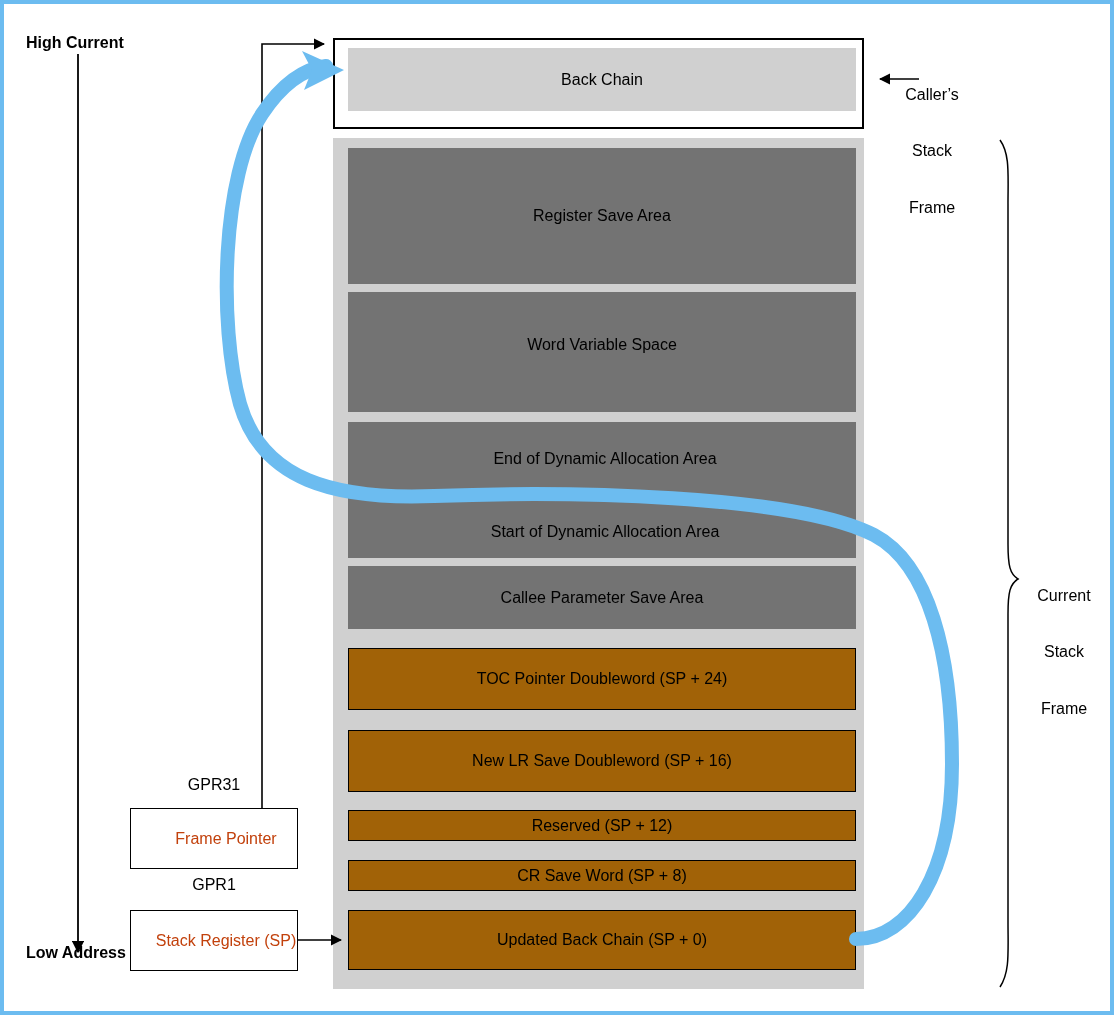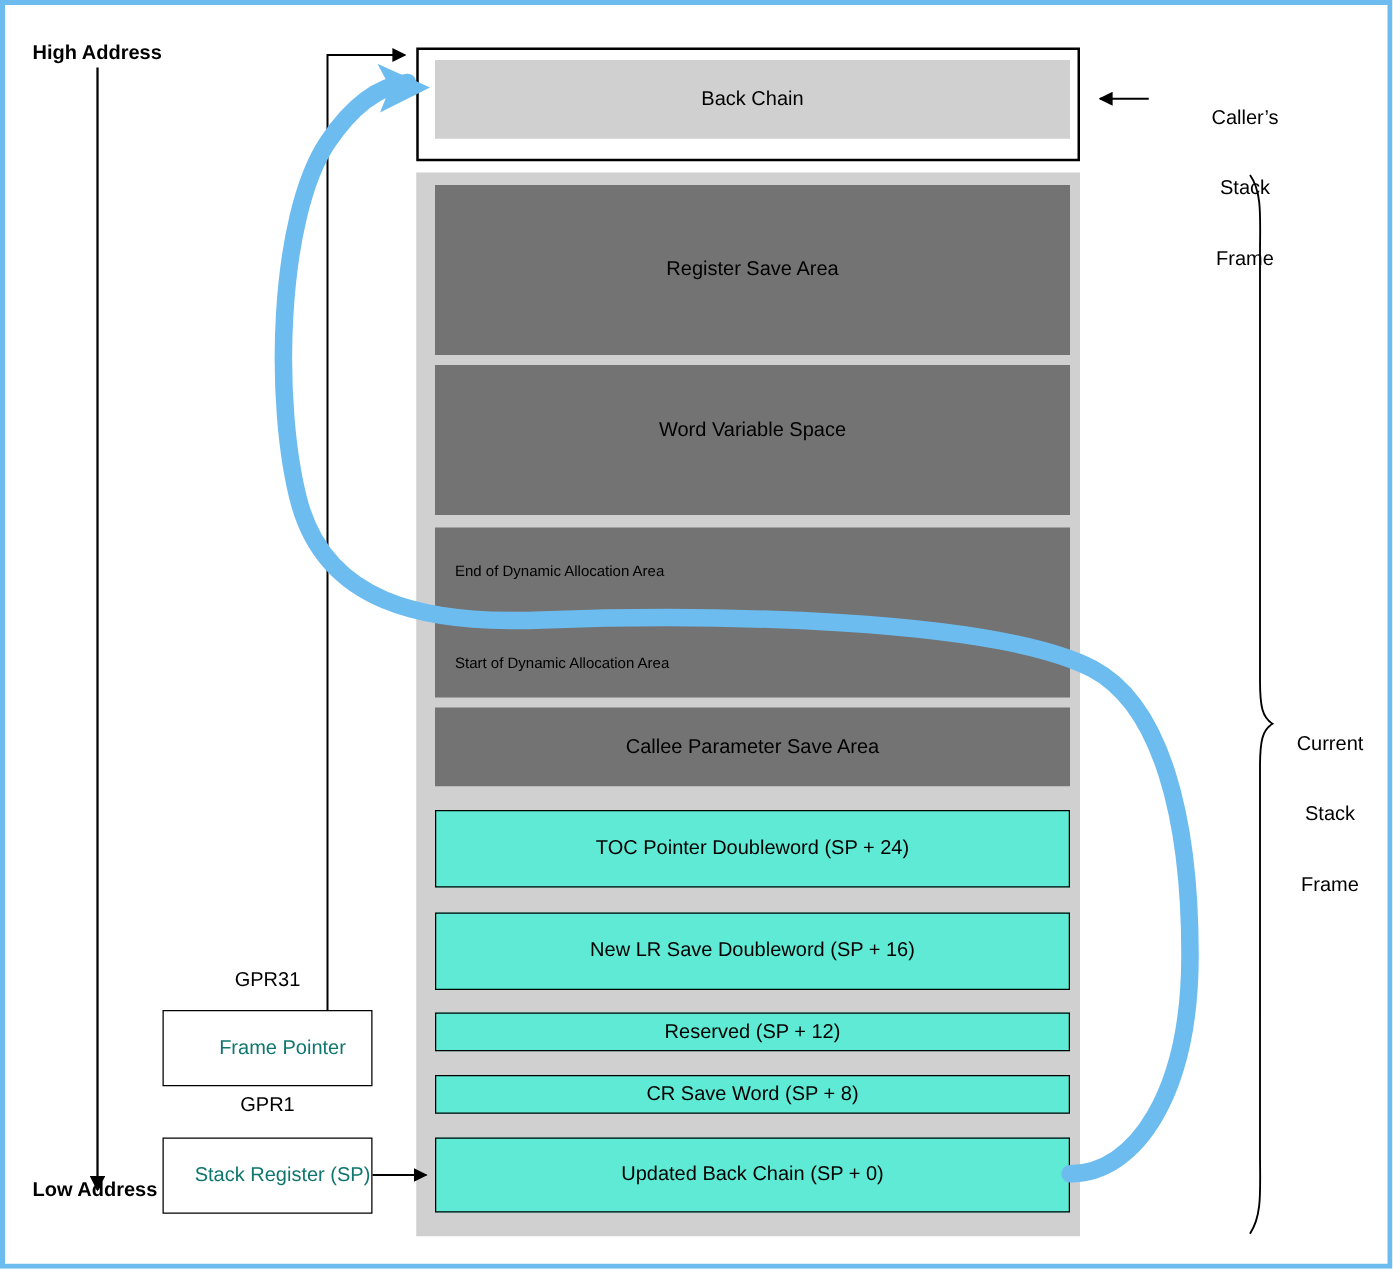--- a/index.html
+++ b/index.html
@@ -57,69 +57,69 @@
   .slot {
     box-sizing: border-box;
     display: flex;
     align-items: center;
     justify-content: center;
     font-size: 16px;
     color: #000000;
     text-align: center;
   }
   .slot-white { background: #737373; border: none; }
-  .slot-gray  { background: #5eead4; border: 1.5px solid #000000; }
+  .slot-gray  { background: #a16207; border: 1.5px solid #000000; }
 
   
   .lvs-inner {
     width: 100%;
     padding: 0 24px;
     box-sizing: border-box;
   }
   .lvs-title { text-align: center; font-size: 16px; margin-bottom: 14px; }
   .lvs-body  { text-align: justify; font-size: 16px; line-height: 1.75; }
   .lvs-body::after { content: ""; display: inline-block; width: 100%; }
 
   .dyn-inner { width: 100%; position: relative; height: 100%; }
   .dyn-line {
-    position: absolute; left: 16px; width: 100%;
-    text-align: left; font-size: 12px;
+    position: absolute; left: 3px; width: 100%;
+    text-align: center; font-size: 16px;
   }
 
   
   .ptr-box {
     box-sizing: border-box;
     border: 1.5px solid #000000;
     background: #ffffff;
     display: flex; align-items: center; justify-content: center;
-    font-size: 16px; color: #0f766e; padding-left: 24px;
+    font-size: 16px; color: #c2410c; padding-left: 24px;
   }
   #frame-pointer-box { left: 126px; top: 804px; width: 168px; height: 61px; }
   #stack-pointer-box { left: 126px; top: 906px; width: 168px; height: 61px; }
 
   svg.overlay {
     position: absolute; left: 0; top: 0;
     width: 1114px; height: 1015px;
     pointer-events: none;
   }
 </style>
 </head>
 <body>
 
 <div id="page">
 
-  <div class="abs lbl lbl-bold" style="left:22px; top:30px;">High Address</div>
+  <div class="abs lbl lbl-bold" style="left:22px; top:30px;">High Current</div>
 
   <div class="abs lbl lbl-bold" style="left:22px; top:940px;">Low Address</div>
 
   <div class="abs" id="caller-frame-box">
   </div>
   <div class="abs" id="back-chain-cell">Back Chain</div>
 
-  <div class="abs lbl lbl-center" style="left:944px; top:44px; width:96px;">
+  <div class="abs lbl lbl-center" style="left:880px; top:44px; width:96px;">
     <div>Caller’s</div>
     <div>Stack</div>
     <div>Frame</div>
   </div>
 
   <div class="abs" id="current-frame-slab"></div>
 
   <div class="abs slot slot-white" style="left:344px; top:144px; width:508px; height:136px;">Register Save Area</div>
 
   <div class="abs slot slot-white" style="left:344px; top:288px; width:508px; height:120px;">

